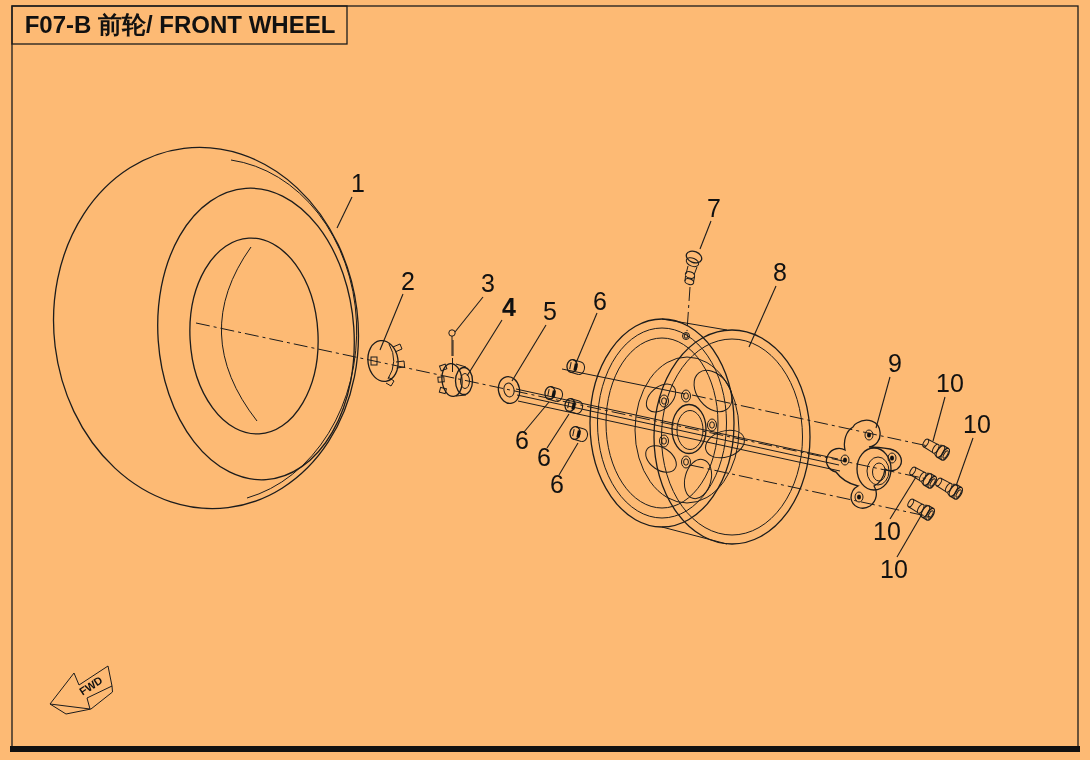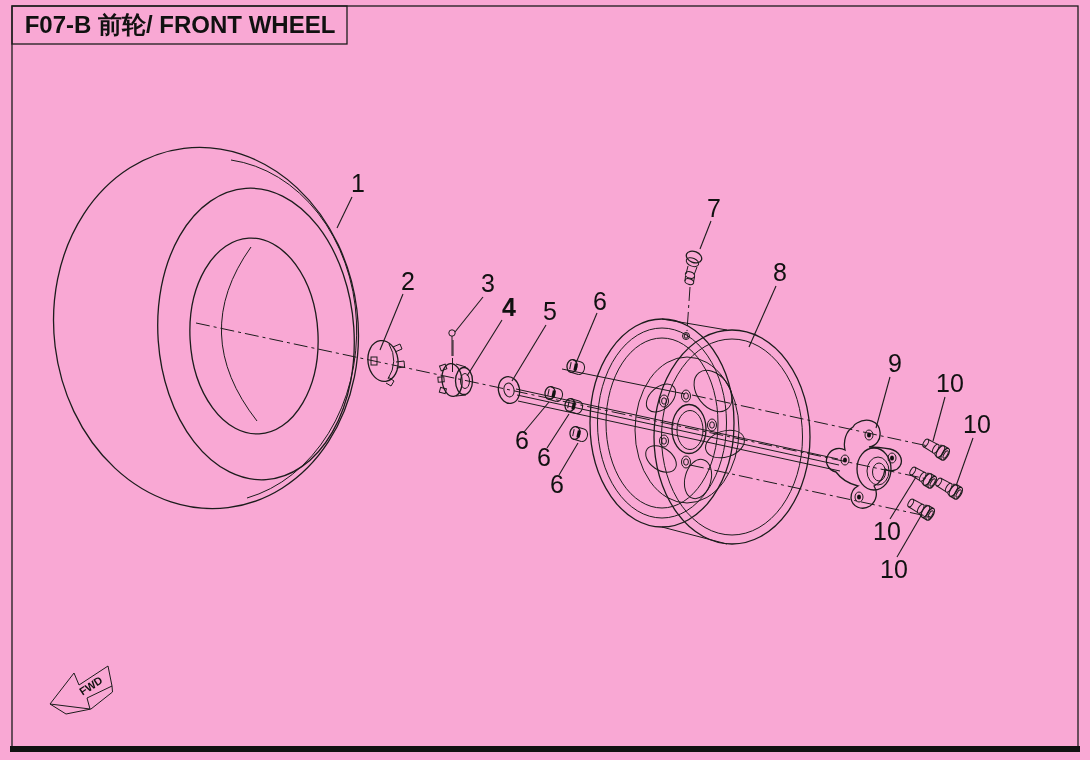--- a/index.html
+++ b/index.html
@@ -1,16 +1,16 @@
 <!DOCTYPE html>
 <html><head>
 <meta charset="utf-8">
 <style>
   html,body{margin:0;padding:0;background:#fff;}
-  .page{position:relative;width:1090px;height:760px;background:#f9a8d4;
+  .page{position:relative;width:1090px;height:760px;background:#fdba74;
         font-family:"Liberation Sans",sans-serif;}
   svg{position:absolute;left:0;top:0;}
   .ln{stroke:#1c1c1c;stroke-width:1.3;fill:none;}
   .thin{stroke-width:1;}
   .cdash{stroke:#1c1c1c;stroke-width:1;fill:none;stroke-dasharray:14 4 3 4;}
   #callout-layer line{stroke:#1c1c1c;stroke-width:1.1;}
   #callout-layer text{fill:#111;font-size:25px;font-family:"Liberation Sans",sans-serif;}
   .title-text{fill:#111;font-size:24px;font-weight:bold;}
   .fwd-text{fill:#111;font-size:11px;font-weight:bold;}
   .darkfill{fill:#111;stroke:none;}

